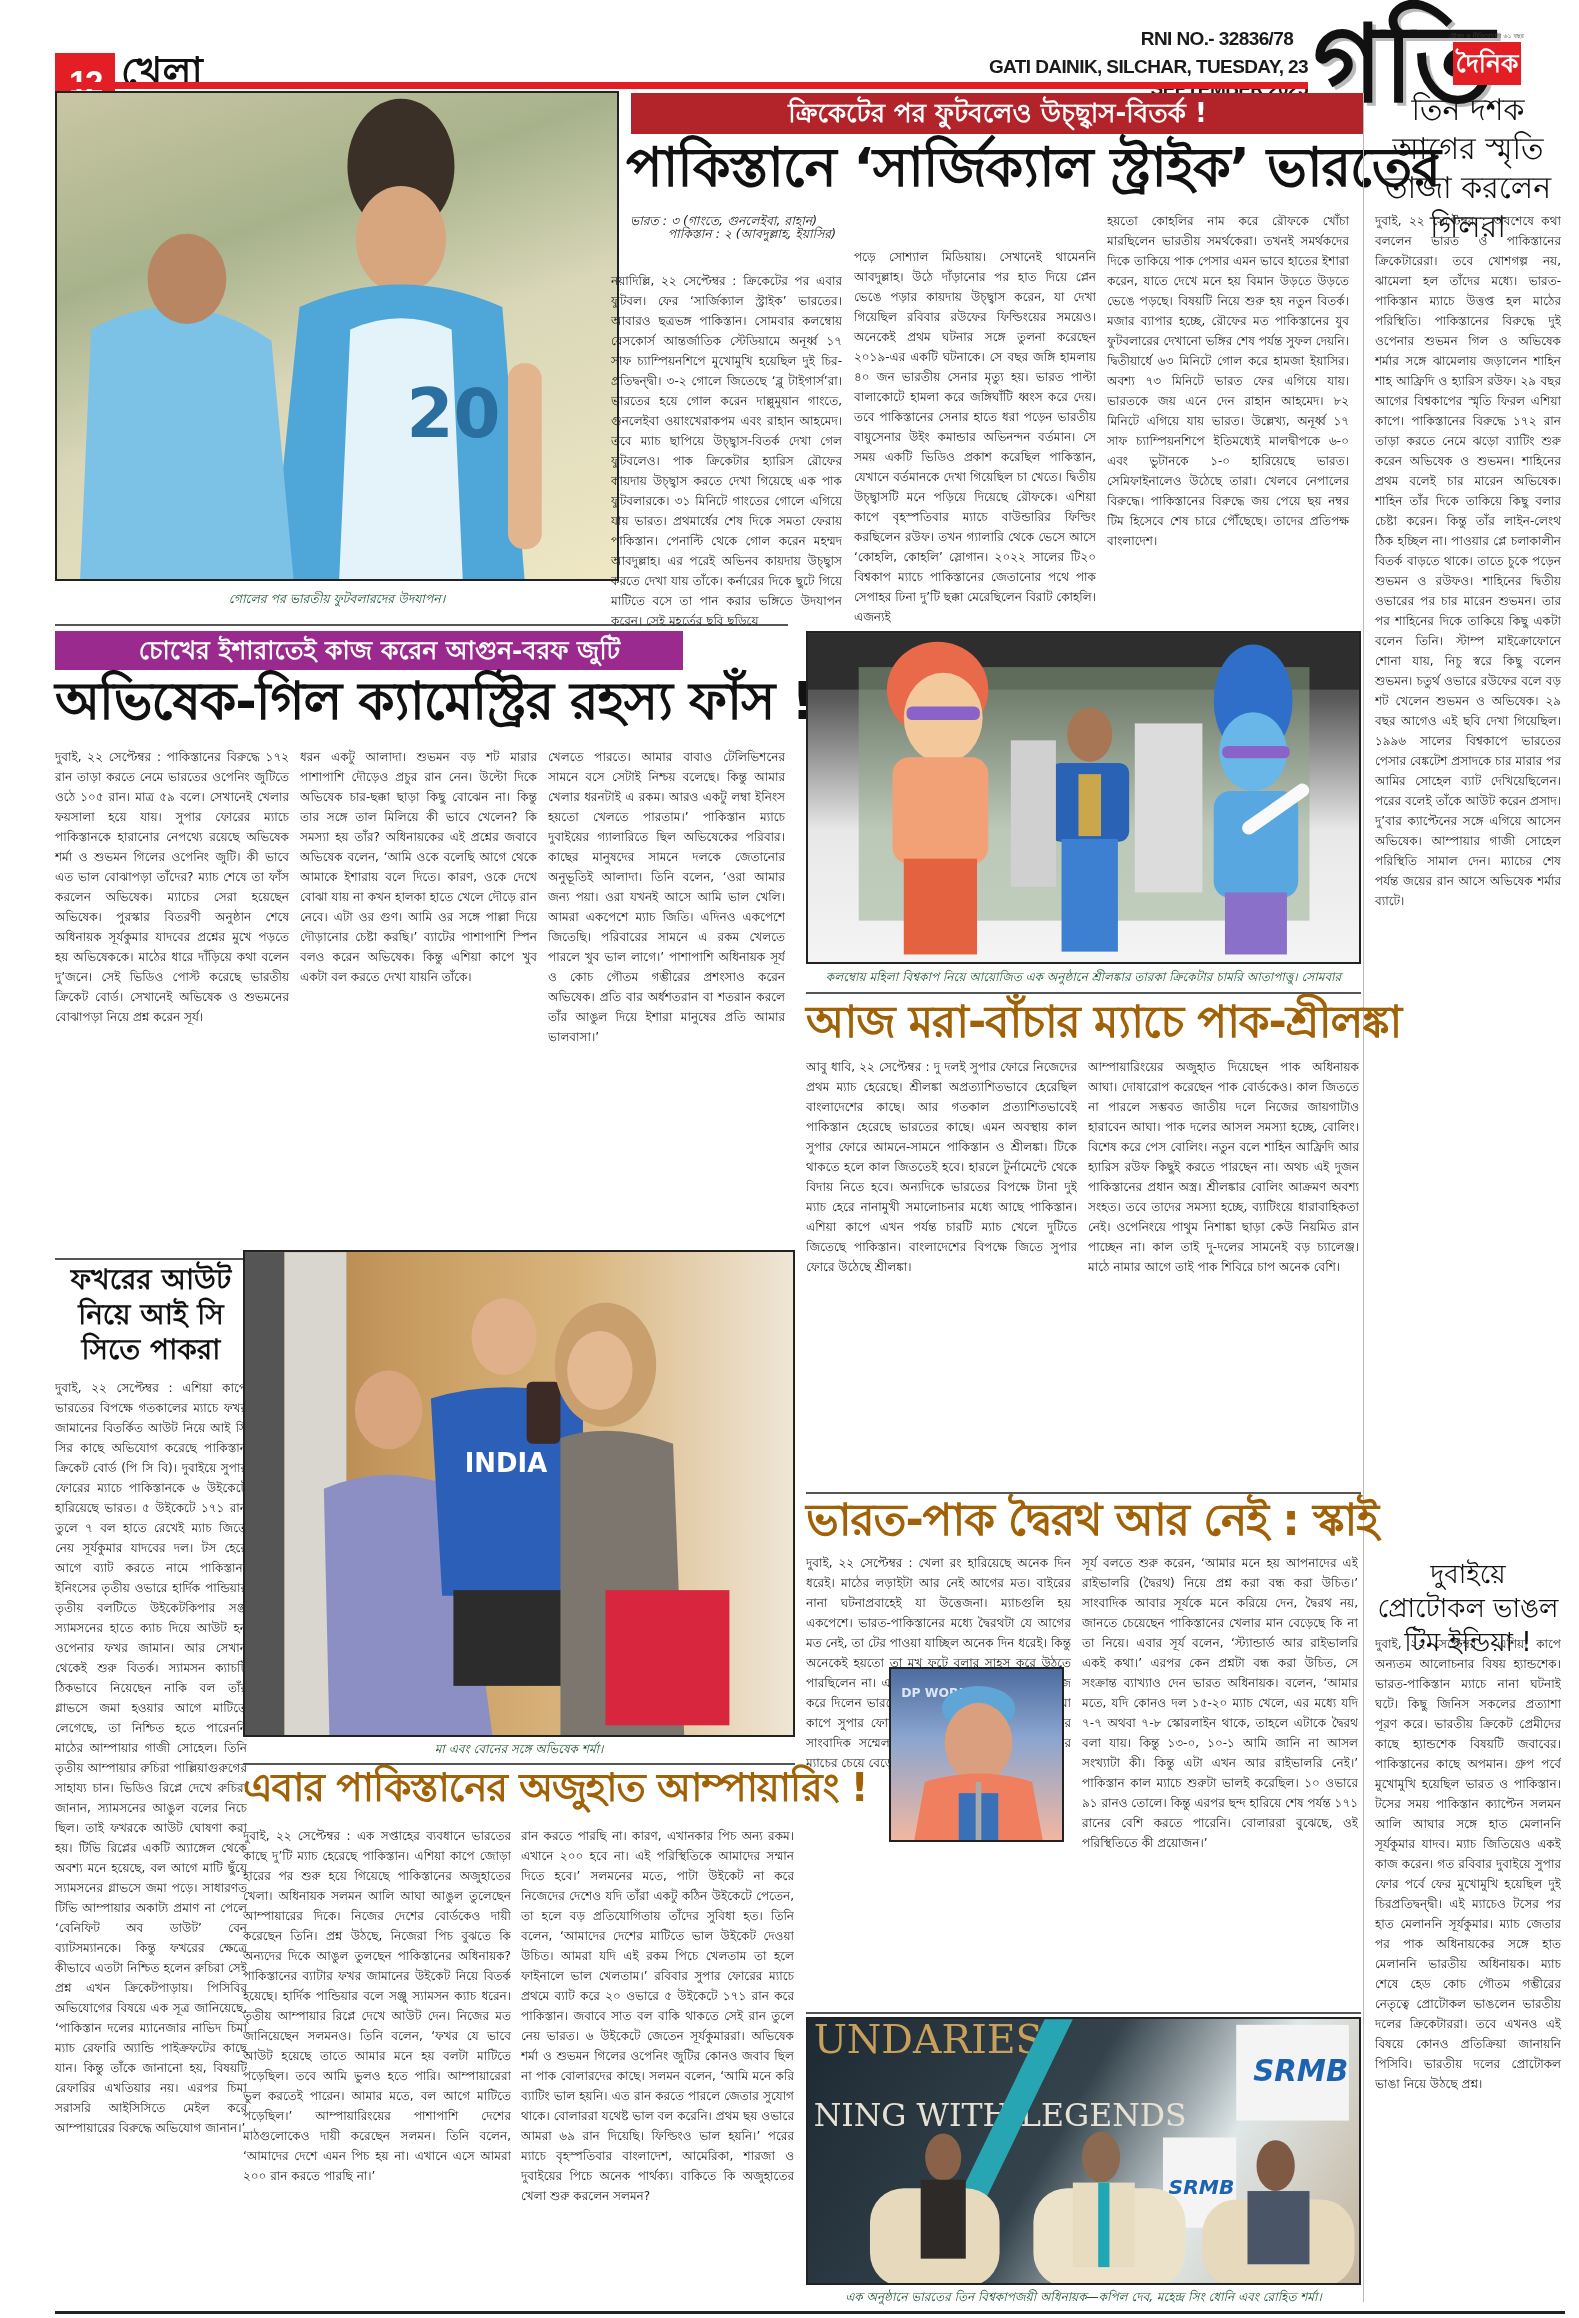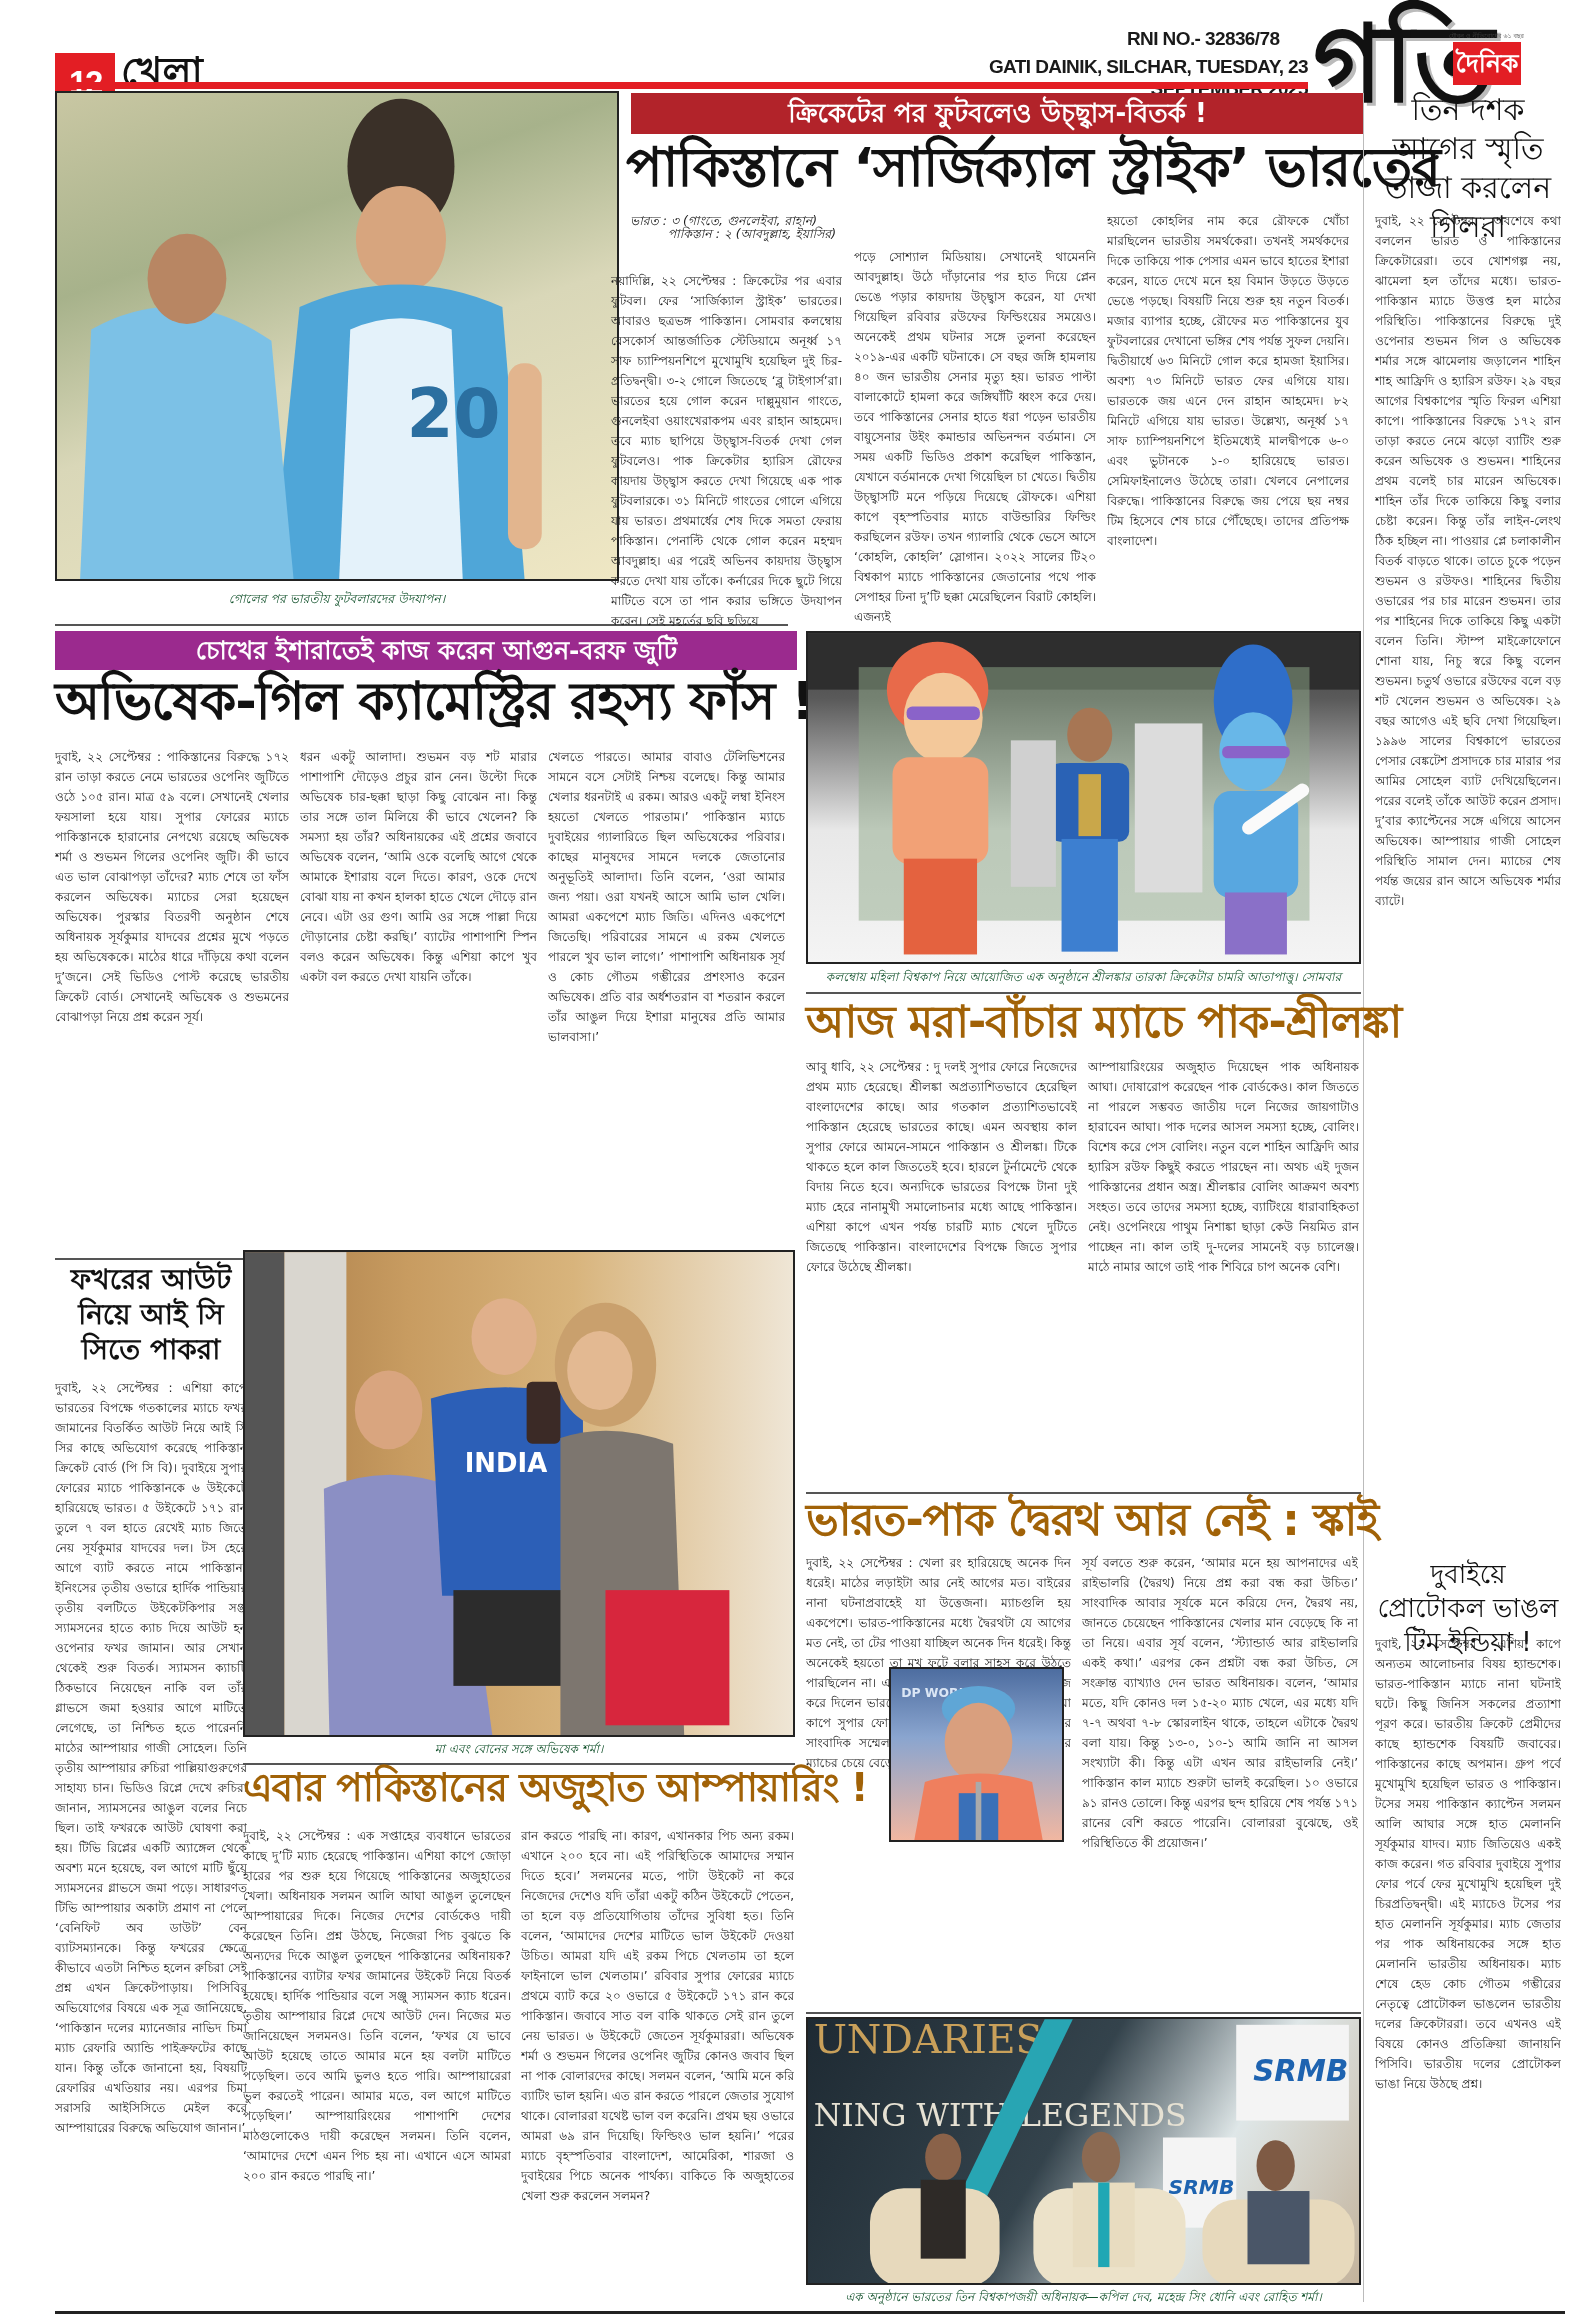--- a/index.html
+++ b/index.html
@@ -20,21 +20,21 @@
 
   
   .page-no {
     background: #e31e24; color: #fff; font-family: "Liberation Sans", sans-serif;
     font-weight: bold; font-size: 33px; line-height: 60px; text-align: center;
     letter-spacing: -2.3px;
     margin-top: 11px;
   }
   .section-name { font-size: 39px; font-weight: bold; line-height: 60px; color: #111; }
   .red-rule { background: #e31e24; }
-  .rni { font-family: "Liberation Sans", sans-serif; font-weight: bold; font-size: 19px; letter-spacing: -0.6px; text-align: left; }
+  .rni { font-family: "Liberation Sans", sans-serif; font-weight: bold; font-size: 19px; letter-spacing: -0.6px; text-align: center; }
   .dateline-top { font-family: "Liberation Sans", sans-serif; font-weight: bold; font-size: 19px; letter-spacing: -0.6px; text-align: right; }
   .logo-gati { font-size: 107px; font-weight: bold; line-height: 1; color: #111; text-shadow: 3.4px 3.4px 0 #bbb; }
   .logo-dainik-box { background: #e31e24; color: #fff; font-size: 25px; font-weight: bold; text-align: center; line-height: 43px; }
   .logo-tag { font-size: 6.2px; color: #444; text-align: center; }
 
   
   .kicker-red { background: #b2232a; color: #fff; font-size: 29px; font-weight: bold; text-align: center; line-height: 50px; }
   .kicker-purple { background: #9b2a8e; color: #fff; font-size: 28px; font-weight: bold; text-align: center; line-height: 45px; }
 
   .headline-xl { font-size: 52px; font-weight: bold; line-height: 1.1; white-space: nowrap; color: #111; letter-spacing: -1.1px; }
@@ -90,21 +90,21 @@
 <div class="abs col-text" style="left:1107px;top:211px;width:242px;height:414px;">
   <p class="lead">হয়তো কোহলির নাম করে রৌফকে খোঁচা মারছিলেন ভারতীয় সমর্থকেরা। তখনই সমর্থকদের দিকে তাকিয়ে পাক পেসার এমন ভাবে হাতের ইশারা করেন, যাতে দেখে মনে হয় বিমান উড়তে উড়তে ভেঙে পড়ছে। বিষয়টি নিয়ে শুরু হয় নতুন বিতর্ক। মজার ব্যাপার হচ্ছে, রৌফের মত পাকিস্তানের যুব ফুটবলারের দেখানো ভঙ্গির শেষ পর্যন্ত সুফল দেয়নি। দ্বিতীয়ার্ধে ৬৩ মিনিটে গোল করে হামজা ইয়াসির। অবশ্য ৭৩ মিনিটে ভারত ফের এগিয়ে যায়। ভারতকে জয় এনে দেন রাহান আহমেদ। ৮২ মিনিটে এগিয়ে যায় ভারত। উল্লেখ্য, অনূর্ধ্ব ১৭ সাফ চ্যাম্পিয়নশিপে ইতিমধ্যেই মালদ্বীপকে ৬-০ এবং ভুটানকে ১-০ হারিয়েছে ভারত। সেমিফাইনালেও উঠেছে তারা। খেলবে নেপালের বিরুদ্ধে। পাকিস্তানের বিরুদ্ধে জয় পেয়ে ছয় নম্বর টিম হিসেবে শেষ চারে পৌঁছেছে। তাদের প্রতিপক্ষ বাংলাদেশ।</p>
 </div>
 
 <div class="abs vrule" style="left:1363px;top:93px;height:2209px;"></div>
 <div class="abs headline-side" style="left:1375px;top:90px;width:186px;height:116px;">তিন দশক আগের স্মৃতি তাজা করলেন গিলরা</div>
 <div class="abs col-text" style="left:1375px;top:211px;width:186px;height:1336px;">
   <p class="lead">দুবাই, ২২ সেপ্টেম্বর : অবশেষে কথা বললেন ভারত ও পাকিস্তানের ক্রিকেটারেরা। তবে খোশগল্প নয়, ঝামেলা হল তাঁদের মধ্যে। ভারত-পাকিস্তান ম্যাচে উত্তপ্ত হল মাঠের পরিস্থিতি। পাকিস্তানের বিরুদ্ধে দুই ওপেনার শুভমন গিল ও অভিষেক শর্মার সঙ্গে ঝামেলায় জড়ালেন শাহিন শাহ আফ্রিদি ও হ্যারিস রউফ। ২৯ বছর আগের বিশ্বকাপের স্মৃতি ফিরল এশিয়া কাপে। পাকিস্তানের বিরুদ্ধে ১৭২ রান তাড়া করতে নেমে ঝড়ো ব্যাটিং শুরু করেন অভিষেক ও শুভমন। শাহিনের প্রথম বলেই চার মারেন অভিষেক। শাহিন তাঁর দিকে তাকিয়ে কিছু বলার চেষ্টা করেন। কিন্তু তাঁর লাইন-লেংথ ঠিক হচ্ছিল না। পাওয়ার প্লে চলাকালীন বিতর্ক বাড়তে থাকে। তাতে চুকে পড়েন শুভমন ও রউফও। শাহিনের দ্বিতীয় ওভারের পর চার মারেন শুভমন। তার পর শাহিনের দিকে তাকিয়ে কিছু একটা বলেন তিনি। স্টাম্প মাইক্রোফোনে শোনা যায়, নিচু স্বরে কিছু বলেন শুভমন। চতুর্থ ওভারে রউফের বলে বড় শট খেলেন শুভমন ও অভিষেক। ২৯ বছর আগেও এই ছবি দেখা গিয়েছিল। ১৯৯৬ সালের বিশ্বকাপে ভারতের পেসার বেঙ্কটেশ প্রসাদকে চার মারার পর আমির সোহেল ব্যাট দেখিয়েছিলেন। পরের বলেই তাঁকে আউট করেন প্রসাদ। দু’বার ক্যাপ্টেনের সঙ্গে এগিয়ে আসেন অভিষেক। আম্পায়ার গাজী সোহেল পরিস্থিতি সামাল দেন। ম্যাচের শেষ পর্যন্ত জয়ের রান আসে অভিষেক শর্মার ব্যাটে।</p>
 </div>
 
-<div class="abs kicker-purple" style="left:55px;top:631px;width:742px;height:39px;line-height:39px;font-size:25px;padding-left:21px;">চোখের ইশারাতেই কাজ করেন আগুন-বরফ জুটি</div>
+<div class="abs kicker-purple" style="left:55px;top:631px;width:628px;height:39px;line-height:39px;font-size:25px;padding-left:21px;">চোখের ইশারাতেই কাজ করেন আগুন-বরফ জুটি</div>
 <div class="abs headline-xl" style="left:55px;top:673px;width:734px;height:70px;font-size:52px;">অভিষেক-গিল ক্যামেস্ট্রির রহস্য ফাঁস !</div>
 
 <div class="abs col-text" style="left:55px;top:747px;width:234px;height:502px;">
   <p class="lead">দুবাই, ২২ সেপ্টেম্বর : পাকিস্তানের বিরুদ্ধে ১৭২ রান তাড়া করতে নেমে ভারতের ওপেনিং জুটিতে ওঠে ১০৫ রান। মাত্র ৫৯ বলে। সেখানেই খেলার ফয়সালা হয়ে যায়। সুপার ফোরের ম্যাচে পাকিস্তানকে হারানোর নেপথ্যে রয়েছে অভিষেক শর্মা ও শুভমন গিলের ওপেনিং জুটি। কী ভাবে এত ভাল বোঝাপড়া তাঁদের? ম্যাচ শেষে তা ফাঁস করলেন অভিষেক। ম্যাচের সেরা হয়েছেন অভিষেক। পুরস্কার বিতরণী অনুষ্ঠান শেষে অধিনায়ক সূর্যকুমার যাদবের প্রশ্নের মুখে পড়তে হয় অভিষেককে। মাঠের ধারে দাঁড়িয়ে কথা বলেন দু’জনে। সেই ভিডিও পোস্ট করেছে ভারতীয় ক্রিকেট বোর্ড। সেখানেই অভিষেক ও শুভমনের বোঝাপড়া নিয়ে প্রশ্ন করেন সূর্য।</p>
 </div>
 <div class="abs col-text" style="left:300px;top:747px;width:237px;height:502px;">
   <p class="lead">ধরন একটু আলাদা। শুভমন বড় শট মারার পাশাপাশি দৌড়েও প্রচুর রান নেন। উল্টো দিকে অভিষেক চার-ছক্কা ছাড়া কিছু বোঝেন না। কিন্তু তার সঙ্গে তাল মিলিয়ে কী ভাবে খেলেন? কি সমস্যা হয় তাঁর? অধিনায়কের এই প্রশ্নের জবাবে অভিষেক বলেন, ‘আমি ওকে বলেছি আগে থেকে আমাকে ইশারায় বলে দিতে। কারণ, ওকে দেখে বোঝা যায় না কখন হালকা হাতে খেলে দৌড়ে রান নেবে। এটা ওর গুণ। আমি ওর সঙ্গে পাল্লা দিয়ে দৌড়ানোর চেষ্টা করছি।’ ব্যাটের পাশাপাশি স্পিন বলও করেন অভিষেক। কিন্তু এশিয়া কাপে খুব একটা বল করতে দেখা যায়নি তাঁকে।</p>
 </div>
 <div class="abs col-text" style="left:548px;top:747px;width:237px;height:502px;">
   <p class="lead">খেলতে পারতে। আমার বাবাও টেলিভিশনের সামনে বসে সেটাই নিশ্চয় বলেছে। কিন্তু আমার খেলার ধরনটাই এ রকম। আরও একটু লম্বা ইনিংস হয়তো খেলতে পারতাম।’ পাকিস্তান ম্যাচে দুবাইয়ের গ্যালারিতে ছিল অভিষেকের পরিবার। কাছের মানুষদের সামনে দলকে জেতানোর অনুভূতিই আলাদা। তিনি বলেন, ‘ওরা আমার জন্য পয়া। ওরা যখনই আসে আমি ভাল খেলি। আমরা একপেশে ম্যাচ জিতি। এদিনও একপেশে জিতেছি। পরিবারের সামনে এ রকম খেলতে পারলে খুব ভাল লাগে।’ পাশাপাশি অধিনায়ক সূর্য ও কোচ গৌতম গম্ভীরের প্রশংসাও করেন অভিষেক। প্রতি বার অর্ধশতরান বা শতরান করলে তাঁর আঙুল দিয়ে ইশারা মানুষের প্রতি আমার ভালবাসা।’</p>

